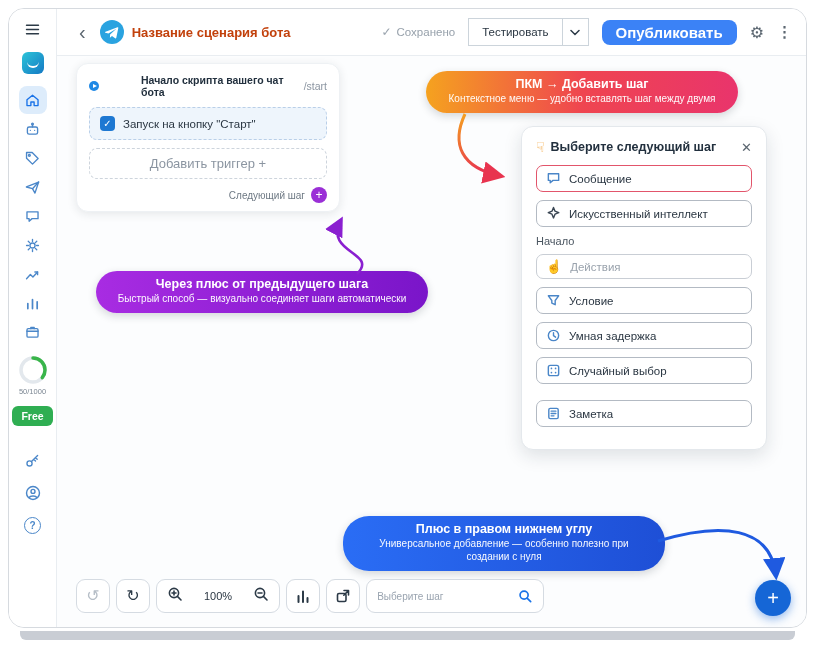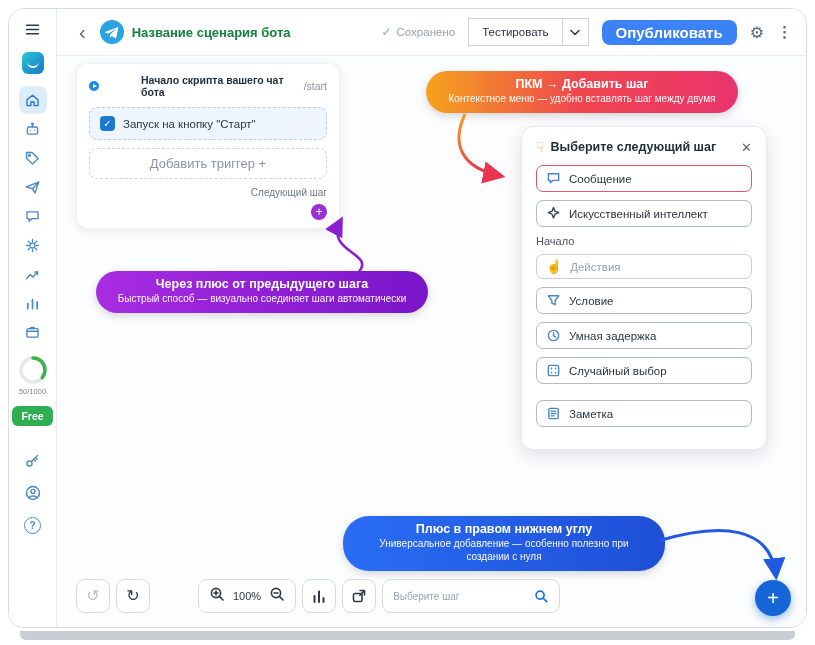--- a/index.html
+++ b/index.html
@@ -7,21 +7,21 @@
   .stage { position:relative; width:815px; height:645px; background:#fff; overflow:hidden; }
   .window { position:absolute; left:8px; top:8px; width:799px; height:620px; background:#fff;
             border:1px solid #d6dadf; border-radius:16px; overflow:hidden; }
   .bottom-strip { position:absolute; left:20px; top:631px; width:775px; height:9px; background:#c9cdd4; border-radius:0 0 6px 6px; }
 
   
   .header { position:absolute; left:48px; top:0; right:0; height:47px; background:#fff;
             border-bottom:1px solid #e9edf1; display:flex; align-items:center; padding:0 14px 0 14px; }
   .back { font-size:20px; color:#5b6670; line-height:1; padding:2px 8px; border-radius:6px; cursor:pointer; }
   .tg-icon { width:24px; height:24px; margin:0 8px 0 6px; }
-  .page-title { font-size:13px; font-weight:bold; color:#15803d; }
+  .page-title { font-size:13px; font-weight:bold; color:#c2410c; }
   .hdr-right { margin-left:auto; display:flex; align-items:center; gap:13px; }
   .saved { display:flex; align-items:center; gap:5px; font-size:11.5px; color:#97a1ab; }
   .saved .chk { color:#9aa4ae; font-size:12px; }
   .split-btn { display:flex; align-items:stretch; border:1px solid #ccd4db; border-radius:0; overflow:hidden; background:#fff; }
   .split-main { padding:7px 13px; font-size:11.5px; color:#2a3642; background:#fff; border:none; cursor:pointer; font-family:inherit; }
   .split-caret { width:26px; display:flex; align-items:center; justify-content:center; border-left:1px solid #ccd4db; cursor:pointer; background:#fff; }
   .publish { background:#3b82f6; color:#fff; font-size:15px; font-weight:bold; border:none; border-radius:8px;
              padding:4px 14px; cursor:pointer; font-family:inherit; }
   .hdr-gear { font-size:16px; color:#5b6670; cursor:pointer; }
   .kebab { font-size:15px; font-weight:bold; color:#5b6670; cursor:pointer; letter-spacing:0; }
@@ -60,21 +60,21 @@
                      border-top:2.5px solid transparent; border-bottom:2.5px solid transparent; }
   .sc-title { font-size:10.5px; font-weight:bold; color:#22303e;padding-left:36px; }
   .sc-cmd { font-size:10.5px; color:#8b95a1; }
   .trigger-row { display:flex; align-items:center; gap:8px; border:1px dashed #b9cfe8; background:#eef5fc;
                  border-radius:8px; padding:8px 10px; margin-bottom:8px; cursor:pointer; }
   .checkbox { width:15px; height:15px; border-radius:4px; background:#1e78d2; color:#fff; font-size:10px;
               display:flex; align-items:center; justify-content:center; flex:0 0 auto; }
   .trigger-text { font-size:11.5px; color:#2a3642; }
   .add-trigger { border:1px dashed #cdd4dc; border-radius:8px; padding:7px; text-align:center; color:#8b95a1;
                  font-size:13px; margin-bottom:8px; cursor:pointer; }
-  .next-step { display:flex; justify-content:flex-end; align-items:flex-end; gap:6px; font-size:10px; color:#6d7883;flex-direction:column; }
+  .next-step { display:flex; justify-content:flex-end; align-items:center; gap:6px; font-size:10px; color:#6d7883; }
   .plus-circle { width:16px; height:16px; border-radius:50%; background:#9a2fd6; color:#fff; font-size:12px;
                  line-height:1; display:flex; align-items:center; justify-content:center; cursor:pointer; }
 
   
   .tip { position:absolute; color:#fff; text-align:center; border-radius:22px; padding:6px 16px 8px; z-index:3;
          box-shadow:0 3px 8px rgba(25,39,52,.18); }
   .tip .t { font-size:12.5px; font-weight:bold; }
   .tip .s { font-size:10px; opacity:.96; margin-top:1px; line-height:1.3; }
   .tip-orange { left:369px; top:15px; width:312px; background:linear-gradient(90deg,#f5a21f,#ef4550,#e9346c); }
   .tip-purple { left:39px; top:215px; width:332px; background:linear-gradient(90deg,#a82ce2,#7a15c9); }
@@ -96,22 +96,22 @@
   .pic-dark { stroke:#3b4754; }
   .hand { font-size:13px; color:#98a2ac; line-height:1; }
   .section-label { font-size:11px; color:#4a5560; margin:2px 0 7px; }
 
   
   .bottom-toolbar { position:absolute; left:19px; top:523px; display:flex; gap:6px; align-items:center; z-index:3; }
   .btn-square { width:34px; height:34px; border:1px solid #d5dbe2; border-radius:9px; background:#fff;
                 display:flex; align-items:center; justify-content:center; cursor:pointer; }
   .undo-glyph { font-size:16px; color:#b6bec7; line-height:1; }
   .redo-glyph { font-size:16px; color:#2c3a47; line-height:1; }
-  .zoom-group { display:flex; align-items:center; gap:8px; border:1px solid #d5dbe2; border-radius:9px;
-                height:34px; padding:0 10px; background:#fff;margin-left:42px; }
+  .zoom-group { display:flex; align-items:center; gap:21px; border:1px solid #d5dbe2; border-radius:9px;
+                height:34px; padding:0 10px; background:#fff; }
   .zoom-level { font-size:11px; color:#2a3642; }
   .tic { stroke:#2c3a47; fill:none; stroke-width:1.6; stroke-linecap:round; stroke-linejoin:round; }
   .search-box { display:flex; align-items:center; height:34px; width:178px; border:1px solid #d5dbe2;
                 border-radius:9px; background:#fff; padding:0 10px; gap:6px; }
   .search-box input { border:none; outline:none; flex:1; font-size:10px; color:#2a3642; font-family:inherit; background:transparent; }
   .search-box input::placeholder { color:#9aa4b0; }
   .fab { position:absolute; left:698px; top:524px; width:36px; height:36px; border-radius:50%; background:#1566d6;
          color:#fff; font-size:20px; line-height:1; display:flex; align-items:center; justify-content:center;
          border:none; box-shadow:0 3px 10px rgba(21,102,214,.45); cursor:pointer; z-index:5; }
 </style>

